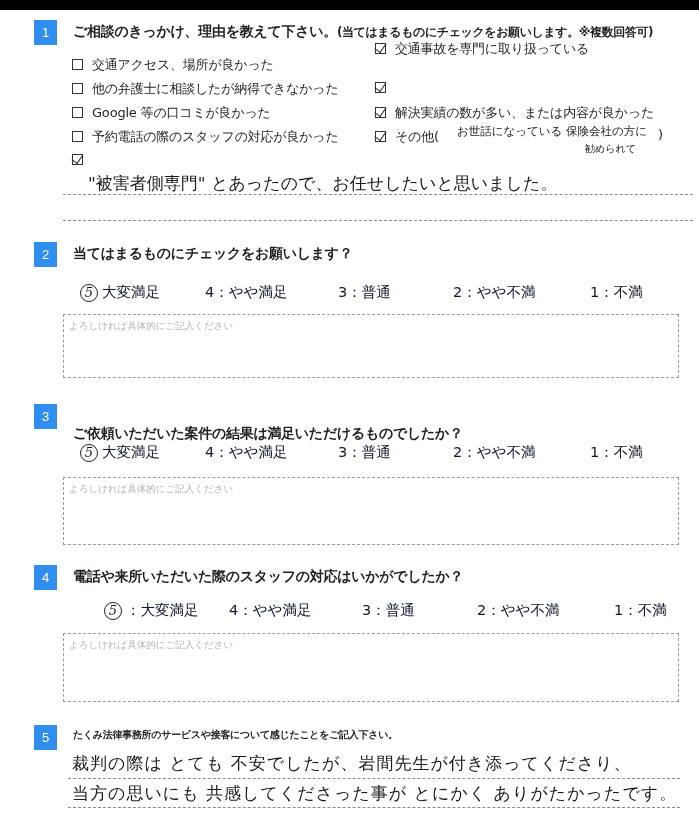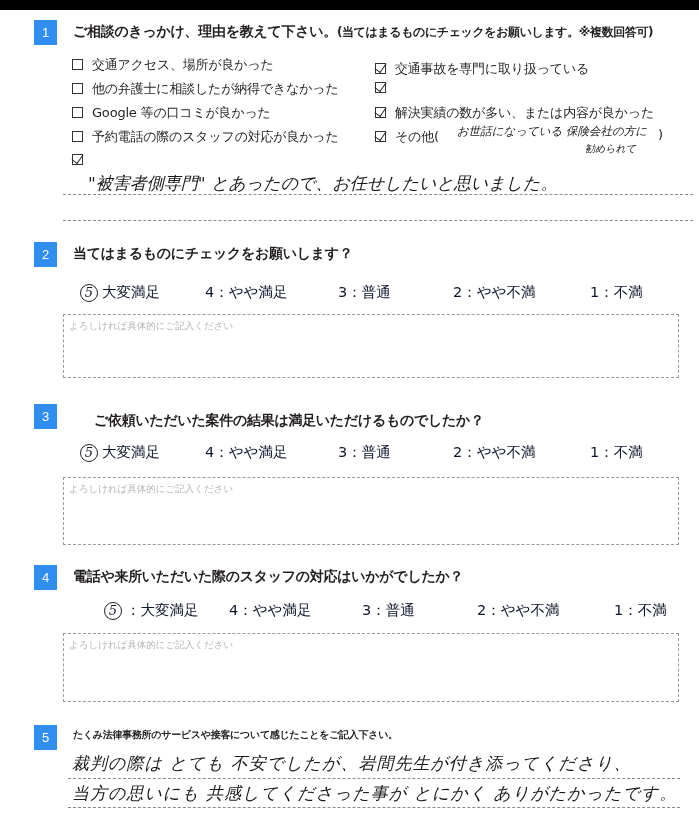--- a/index.html
+++ b/index.html
@@ -8,21 +8,21 @@
   .topbar { position: absolute; left: 0; top: 0; width: 699px; height: 10px; background: #000; }
   .section { position: absolute; left: 0; width: 699px; }
   .num { position: absolute; left: 34px; width: 23px; height: 25px; background: #2f8ef0; color: #fff;
          font-size: 13px; line-height: 25px; text-align: center; font-family: "Liberation Sans", sans-serif; }
   .q { position: absolute; left: 73px; font-size: 14px; font-weight: bold; color: #231f20; white-space: nowrap; letter-spacing: -0.3px; }
   .q small { font-size: 12px; font-weight: bold; letter-spacing: -0.4px; margin-top: 28px; }
   .opt { position: absolute; font-size: 13px; white-space: nowrap; color: #231f20; letter-spacing: -0.2px; }
   .opt .box { display: inline-block; width: 11px; height: 11px; border: 1.3px solid #333; margin-right: 9px; vertical-align: -1px; position: relative; }
   .opt .box.checked::after { content: ""; position: absolute; left: 1px; top: -3px; width: 6px; height: 10px;
          border-right: 1.6px solid #222; border-bottom: 1.6px solid #222; transform: rotate(35deg); }
-  .hand { font-family: "DejaVu Serif", serif; font-style: italic; color: #1a1a1a; position: absolute; white-space: nowrap; }
+  .hand { font-family: "DejaVu Serif", serif; color: #1a1a1a; position: absolute; white-space: nowrap; }
   .rule { position: absolute; left: 63px; width: 630px; border-top: 1px dashed #8a8a8a; }
   .ratings { position: absolute; left: 80px; width: 600px; height: 22px; }
   .rating { position: absolute; font-size: 14.5px; white-space: nowrap; color: #0f172a; }
   .rating .circle { display: inline-block; width: 18px; height: 18px; border: 1.4px solid #222; border-radius: 50%;
          text-align: center; line-height: 16px; font-size: 13px; font-family: "DejaVu Serif", serif; font-style: italic; margin-right: 4px; }
   .comment { position: absolute; left: 63px; width: 616px; height: 64px; border: 1px dashed #9a9a9a; background: #fff; }
   .comment .ph { position: absolute; left: 5px; top: 5px; font-size: 9.5px; color: #b5b5b5; }
 </style>
 </head>
 <body>
@@ -34,21 +34,21 @@
   <div class="q" style="top:23px;">
     <span>ご相談のきっかけ、理由を教えて下さい。</span><small>(当てはまるものにチェックをお願いします。※複数回答可)</small>
   </div>
 
   <div class="opt" style="left:72px; top:56px;"><span class="box"></span><span>交通アクセス、場所が良かった</span></div>
   <div class="opt" style="left:72px; top:80px;"><span class="box"></span><span>他の弁護士に相談したが納得できなかった</span></div>
   <div class="opt" style="left:72px; top:104px;"><span class="box"></span><span>Google 等の口コミが良かった</span></div>
   <div class="opt" style="left:72px; top:128px;"><span class="box"></span><span>予約電話の際のスタッフの対応が良かった</span></div>
   <div class="opt" style="left:72px; top:152px;"><span class="box checked"></span></div>
 
-  <div class="opt" style="left:375px; top:60px;font-family:Liberation Serif, serif;"><span class="box checked"></span><span>交通事故を専門に取り扱っている</span></div>
+  <div class="opt" style="left:375px; top:40px;font-family:Liberation Serif, serif;"><span class="box checked"></span><span>交通事故を専門に取り扱っている</span></div>
   <div class="opt" style="left:375px; top:80px;"><span class="box checked"></span></div>
   <div class="opt" style="left:375px; top:104px;font-family:Liberation Serif, serif;"><span class="box checked"></span><span>解決実績の数が多い、または内容が良かった</span></div>
   <div class="opt" style="left:375px; top:128px;"><span class="box checked"></span><span>その他(</span></div>
   <div class="hand" style="left:457px; top:124px; font-size:11.5px;">お世話になっている 保険会社の方に</div>
   <div class="opt" style="left:658px; top:127px;">)</div>
   <div class="hand" style="left:585px; top:142px; font-size:10px;">勧められて</div>
 
   <div class="hand" style="left:88px; top:172px; font-size:17px;">"被害者側専門" とあったので、お任せしたいと思いました。</div>
   <div class="rule" style="top:194px;"></div>
   <div class="rule" style="top:220px;"></div>
@@ -64,21 +64,21 @@
     <div class="rating" style="left:373px;">2：やや不満</div>
     <div class="rating" style="left:510px;">1：不満</div>
   </div>
   <div class="comment" style="top:75px;">
     <span class="ph">よろしければ具体的にご記入ください</span>
   </div>
 </div>
 
 <div class="section" style="top:401px;">
   <div class="num" style="top:3px;">3</div>
-  <div class="q" style="top:11px;margin-left:21px;">ご依頼いただいた案件の結果は満足いただけるものでしたか？</div>
+  <div class="q" style="top:24px;">ご依頼いただいた案件の結果は満足いただけるものでしたか？</div>
   <div class="ratings" style="top:42px;">
     <div class="rating" style="left:0;"><span class="circle">5</span><span>大変満足</span></div>
     <div class="rating" style="left:125px;">4：やや満足</div>
     <div class="rating" style="left:258px;">3：普通</div>
     <div class="rating" style="left:373px;">2：やや不満</div>
     <div class="rating" style="left:510px;">1：不満</div>
   </div>
   <div class="comment" style="top:76px; height:68px;">
     <span class="ph">よろしければ具体的にご記入ください</span>
   </div>

